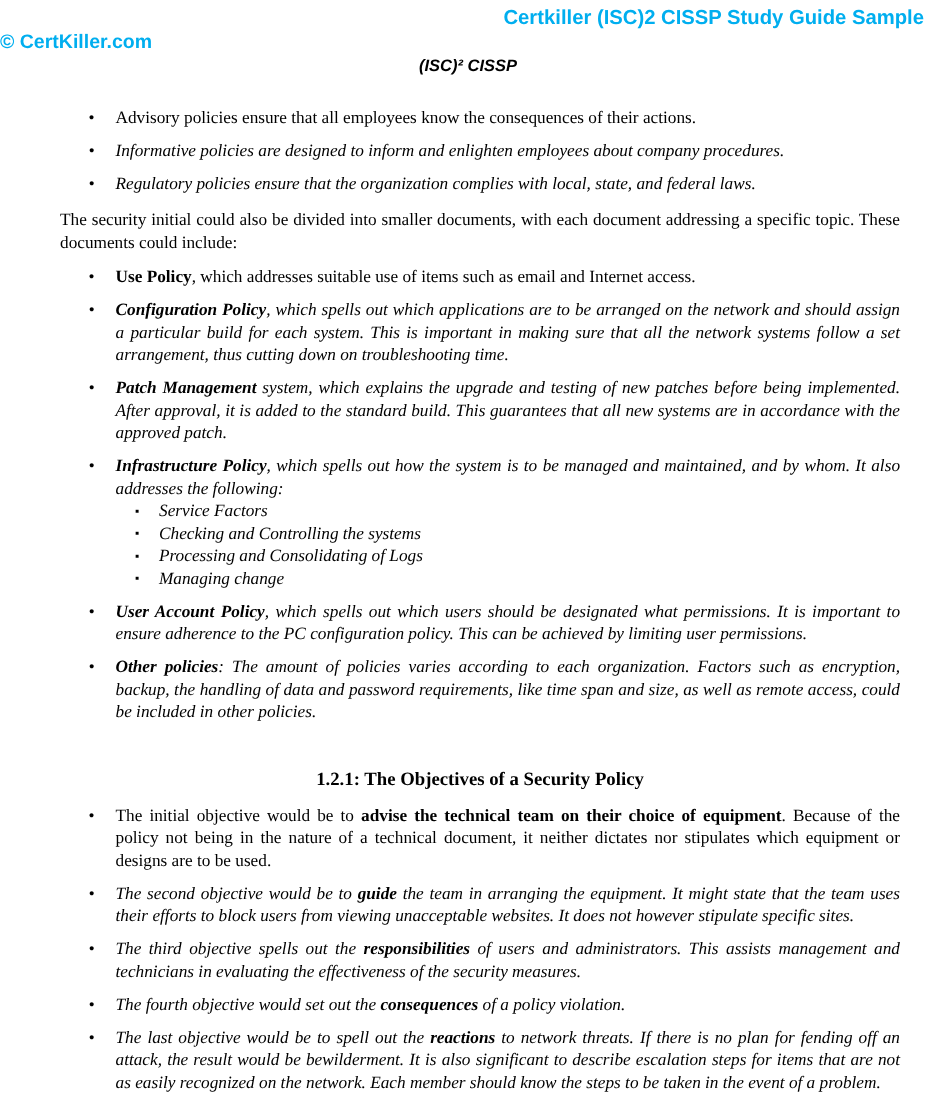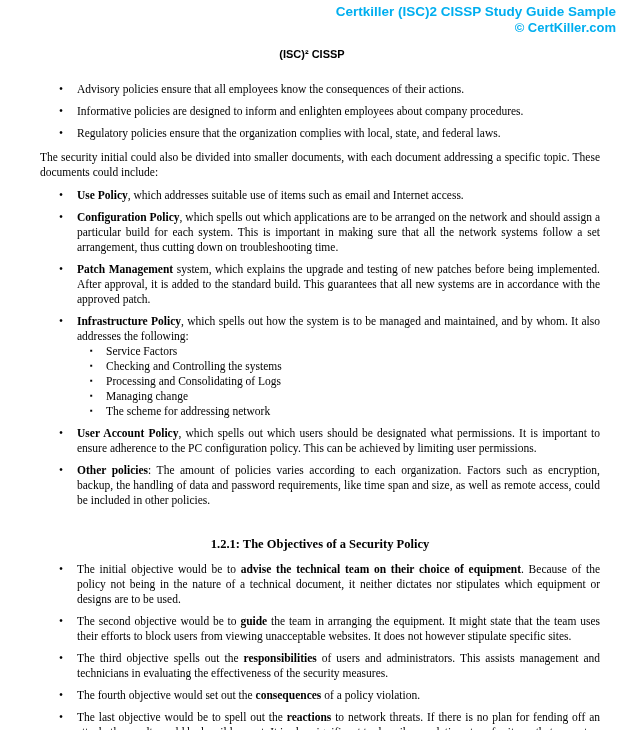--- a/index.html
+++ b/index.html
@@ -14,48 +14,48 @@
 
   
   .hdr { padding-top: 3px; }
   .hdr-line1 {
     text-align: right; padding-right: 8px;
     font-family: "Liberation Sans", sans-serif;
     font-weight: bold; font-size: 13.5px; line-height: 17px;
     color: #00AEEF;
   }
   .hdr-line2 {
-    text-align: right; padding-right: 8px;
+    padding-right: 8px;
     font-family: "Liberation Sans", sans-serif;
     font-weight: bold; font-size: 13px; line-height: 15px;
     color: #00AEEF;
   }
   .doc-title {
     text-align: center;
     font-family: "Liberation Sans", sans-serif;
-    font-weight: bold; 
+    font-weight: bold; font-style: italic;
     font-size: 11px; line-height: 13px;
-    margin-top: 13px;
+    margin-top: 3px;
     color: #000000;
   }
 
   
   .content {
     padding: 21px 24px 0 40px;
     font-size: 11.5px; line-height: 15px;
     text-align: justify;
   }
   ul { list-style: none; margin: 0; padding: 0; }
   ul.lvl1 { margin-left: 17px; }
   ul.lvl1 > li { position: relative; padding-left: 20px; }
   ul.lvl1 > li::before {
     content: "\2022";
     position: absolute; left: 2px; top: 0;
   }
-  ul.lvl1 > li + li { margin-top: 7px; }
+  ul.lvl1 > li + li { margin-top: 7px; font-style: italic; }
 
   ul.lvl2 { margin-left: 11px; }
   ul.lvl2 > li { position: relative; padding-left: 18px; }
   ul.lvl2 > li::before {
     content: "\25AA";
     position: absolute; left: 2px; top: -1px;
     font-size: 8px;
   }
 
   .intro-para { margin: 9px 0 8px 0; }
@@ -92,21 +92,20 @@
       <li><b>Use Policy</b><span>, which addresses suitable use of items such as email and Internet access.</span></li>
       <li><b>Configuration Policy</b><span>, which spells out which applications are to be arranged on the network and should assign a particular build for each system. This is important in making sure that all the network systems follow a set arrangement, thus cutting down on troubleshooting time.</span></li>
       <li><b>Patch Management</b><span> system, which explains the upgrade and testing of new patches before being implemented. After approval, it is added to the standard build. This guarantees that all new systems are in accordance with the approved patch.</span></li>
       <li>
         <b>Infrastructure Policy</b><span>, which spells out how the system is to be managed and maintained, and by whom. It also addresses the following:</span>
         <ul class="lvl2">
           <li>Service Factors</li>
           <li>Checking and Controlling the systems</li>
           <li>Processing and Consolidating of Logs</li>
           <li>Managing change</li>
-          <li>The scheme for addressing network</li>
         </ul>
       </li>
       <li><b>User Account Policy</b><span>, which spells out which users should be designated what permissions. It is important to ensure adherence to the PC configuration policy. This can be achieved by limiting user permissions.</span></li>
       <li><b>Other policies</b><span>: The amount of policies varies according to each organization. Factors such as encryption, backup, the handling of data and password requirements, like time span and size, as well as remote access, could be included in other policies.</span></li>
     </ul>
 
     <div class="section-heading">1.2.1: The Objectives of a Security Policy</div>
 
     <ul class="lvl1">
       <li><span>The initial objective would be to </span><b>advise the technical team on their choice of equipment</b><span>. Because of the policy not being in the nature of a technical document, it neither dictates nor stipulates which equipment or designs are to be used.</span></li>

